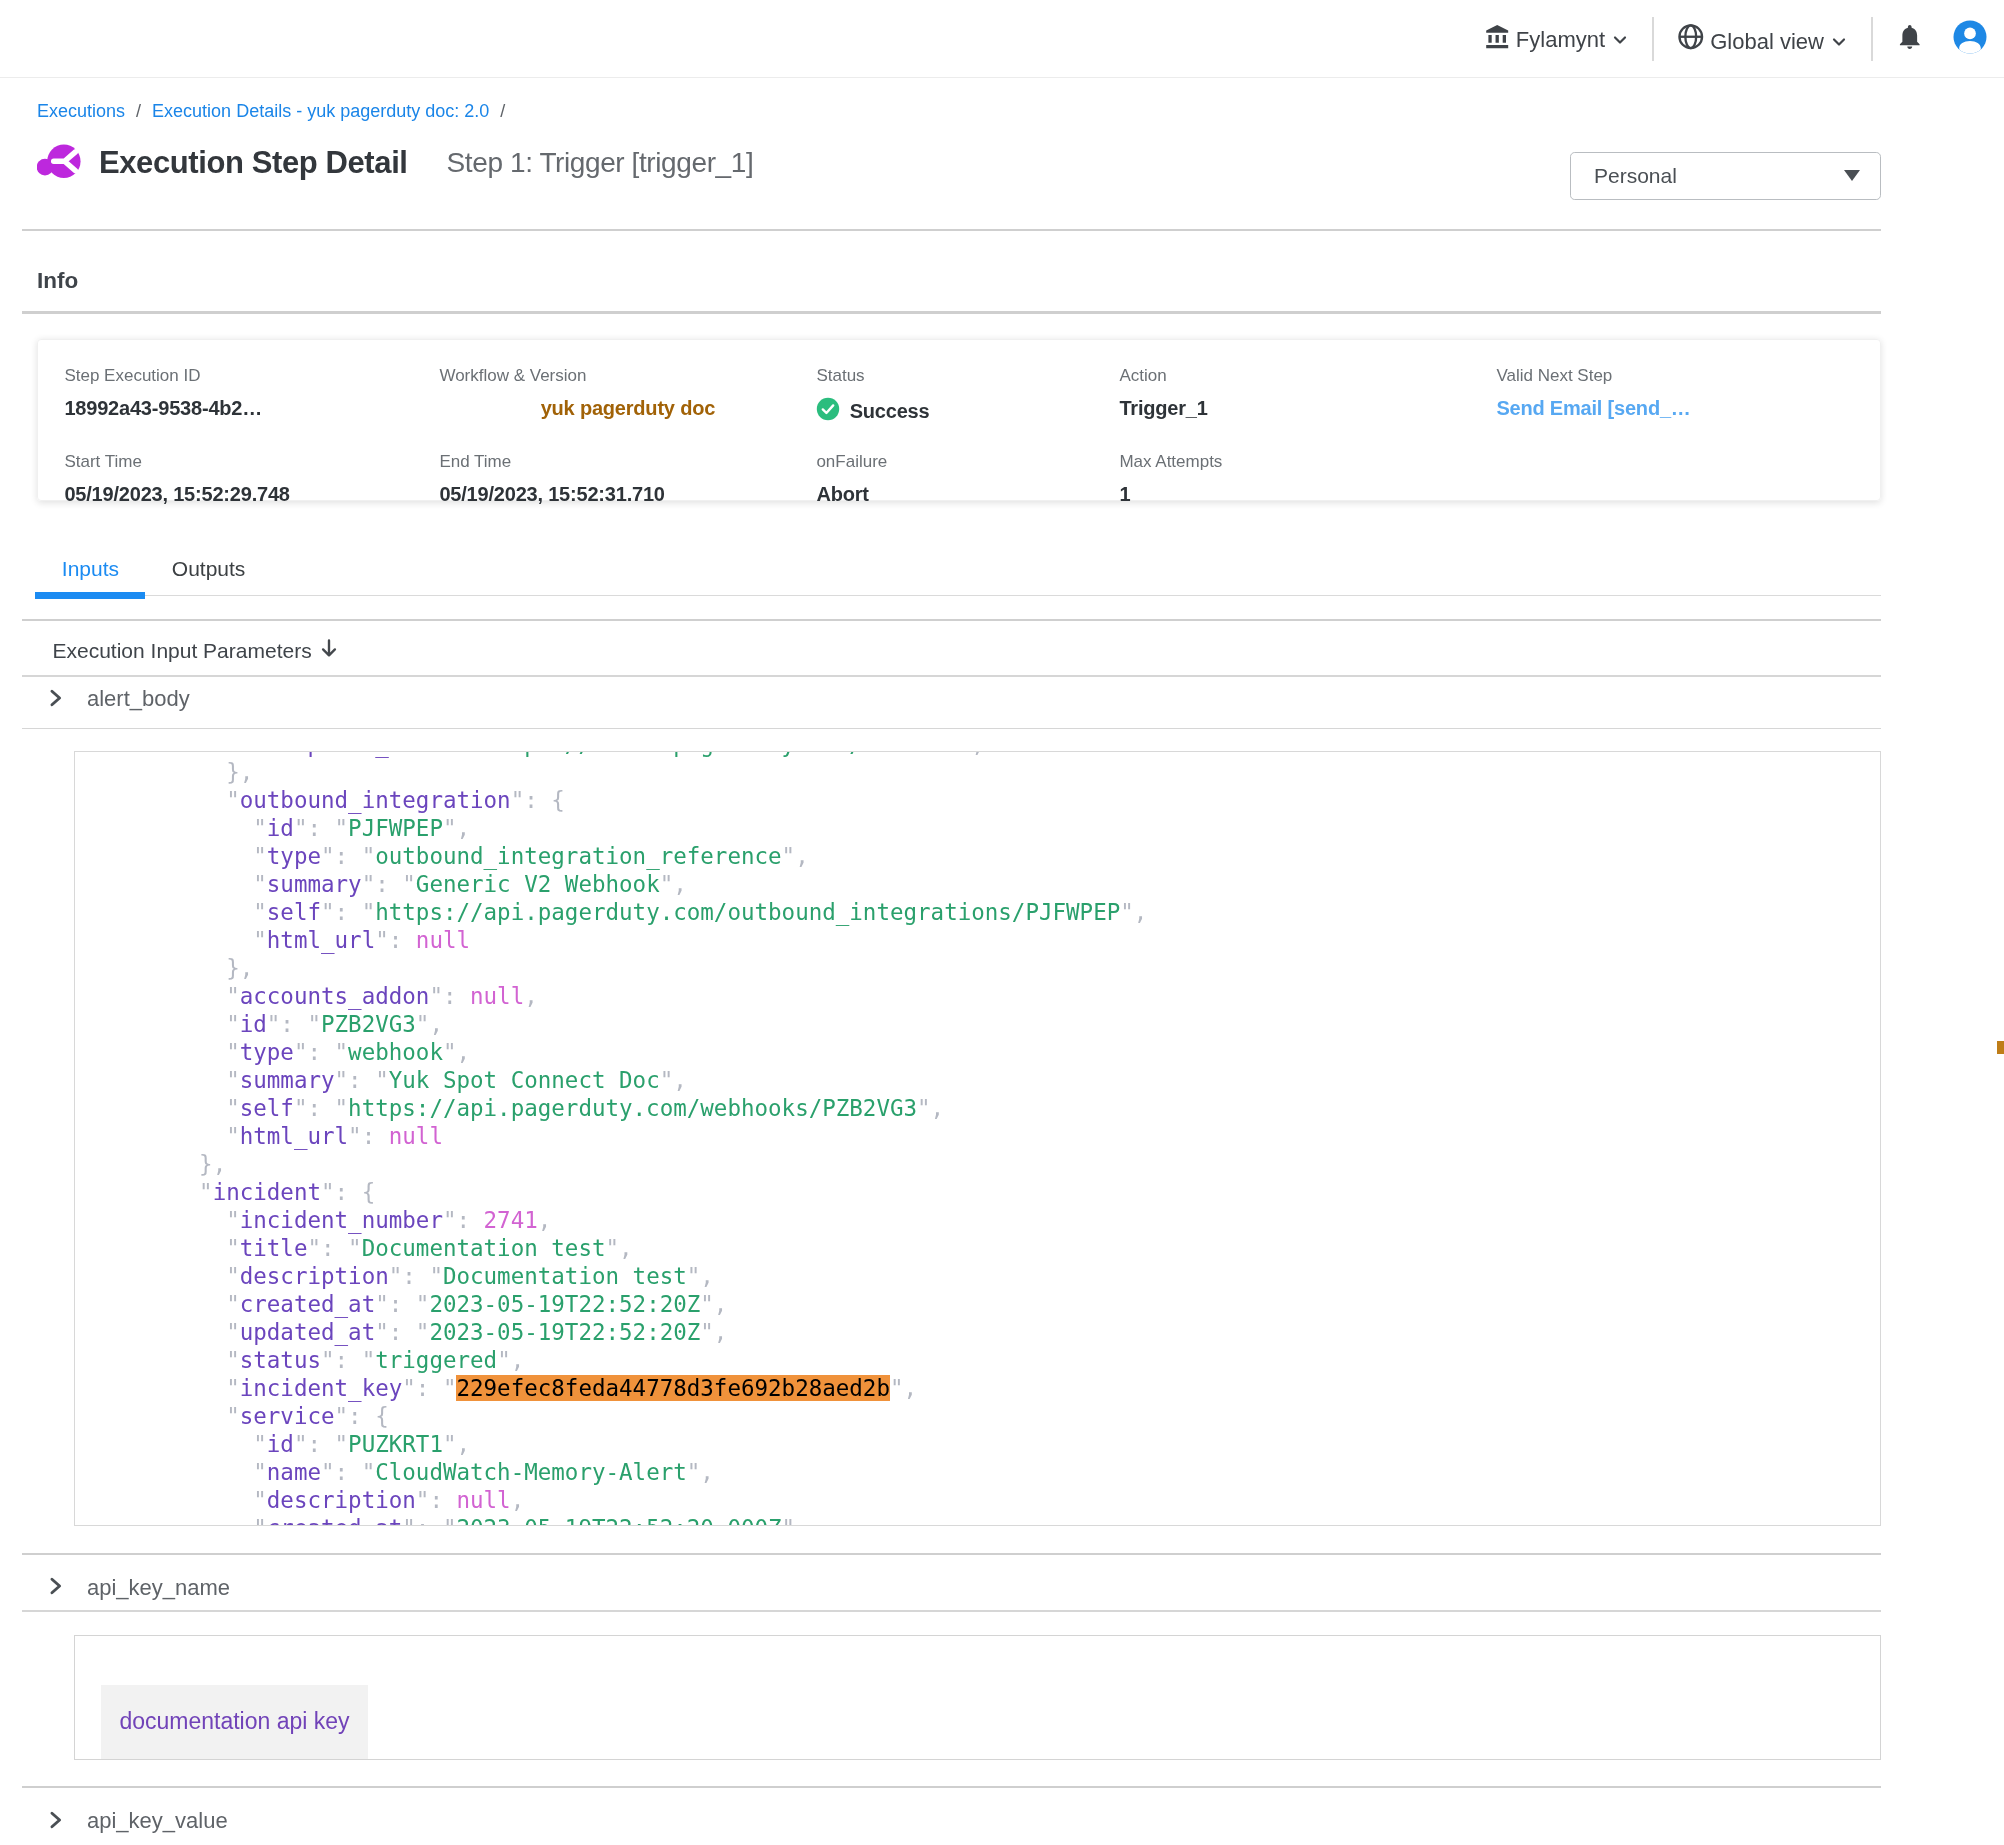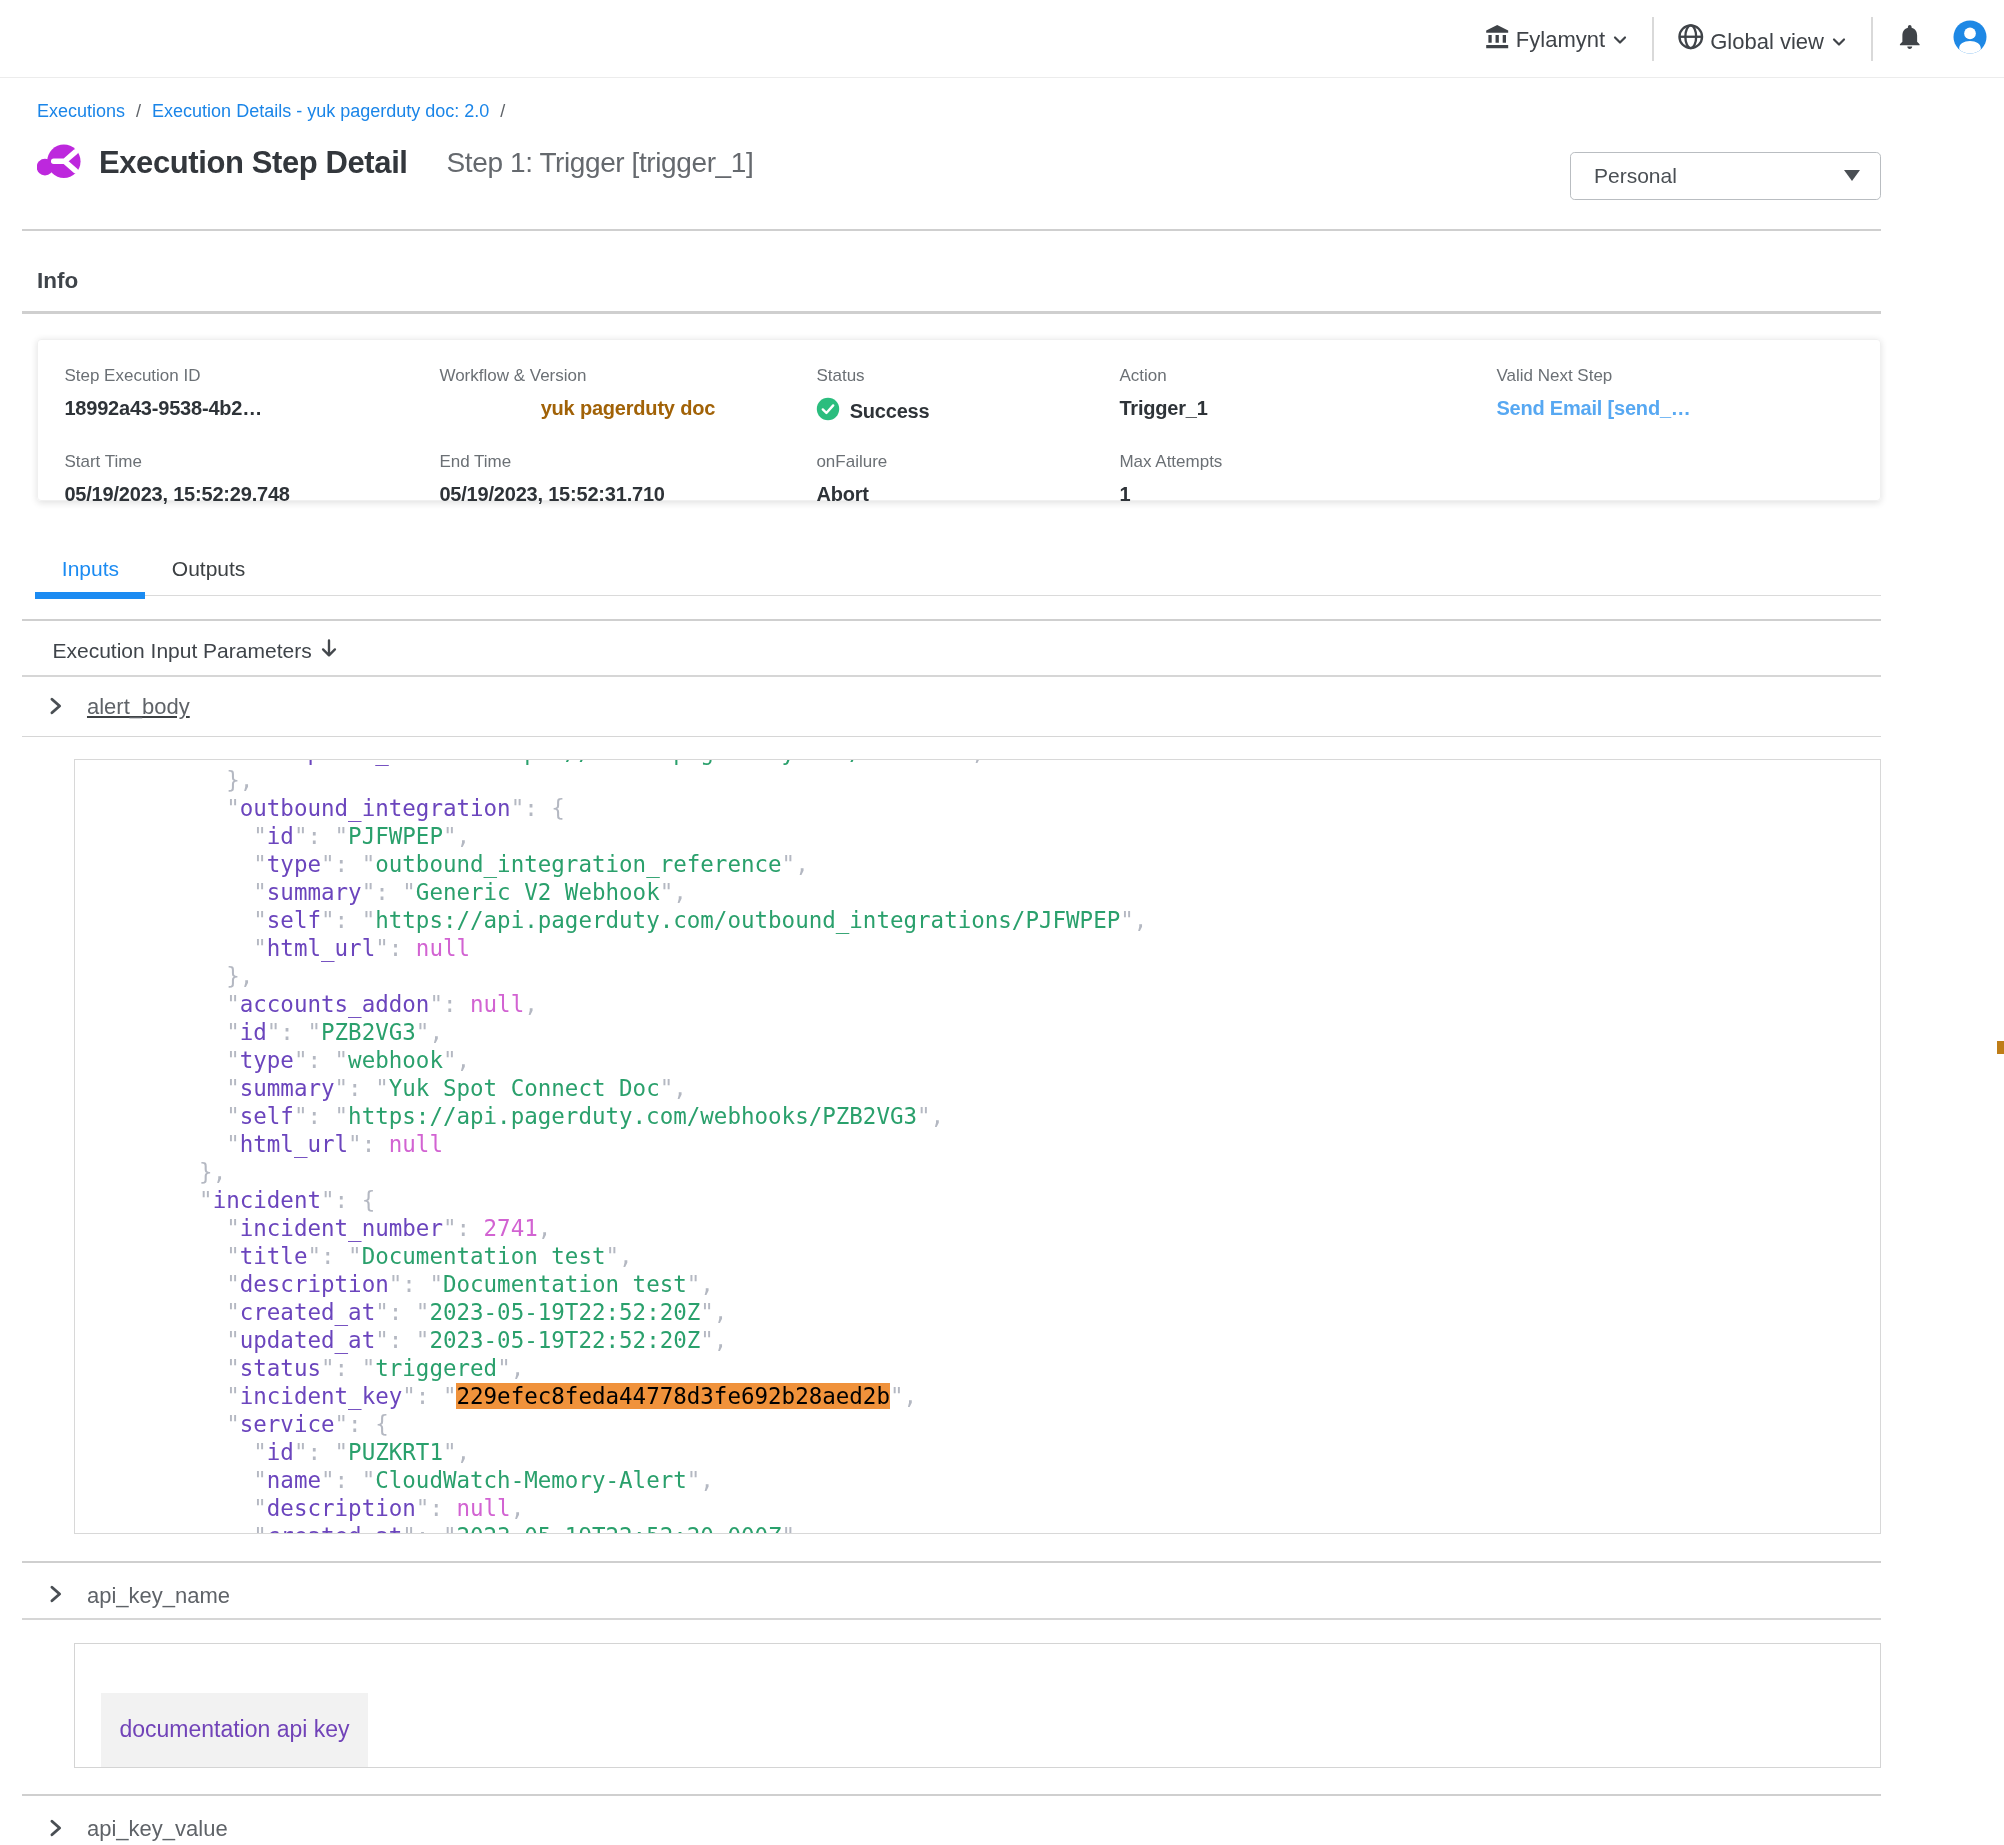--- a/index.html
+++ b/index.html
@@ -54,21 +54,21 @@
   .tab.active { color:#1b8bf2; }
   .tab.active::after { content:""; position:absolute; left:0; right:0; bottom:-3.9px; height:6.2px; background:#1b8bf2; }
 
   .thick-divider { margin-top:23px; }
   .params-row { margin-top:17px; display:flex; align-items:center; gap:6px; padding-left:15.5px; }
   .params-label { font-size:21px; color:#3f444a; }
   .params-divider { margin-top:12.4px; }
 
   .expand-row { display:flex; align-items:center; gap:22px; padding-left:9.3px; }
   .expand-row .rowlabel { font-size:22px; color:#5f6368; }
-  .row-alert { margin-top:17px;text-decoration:underline; }
+  .row-alert { margin-top:9px; }
   .row-after { margin-top:15.5px; }
 
   
   .codebox { margin-top:22px; margin-left:37px; height:775px; border:1.6px solid #d8d8d8;
     background:#fff; overflow:hidden; }
   pre.code { margin-top:-22px; padding-left:97px; font-family:"DejaVu Sans Mono", monospace;
     font-size:22.5px; line-height:28px; white-space:pre; }
   .c-p { color:#b4b8c2; }
   .c-k { color:#6b45bd; }
   .c-s { color:#2aa06c; }

